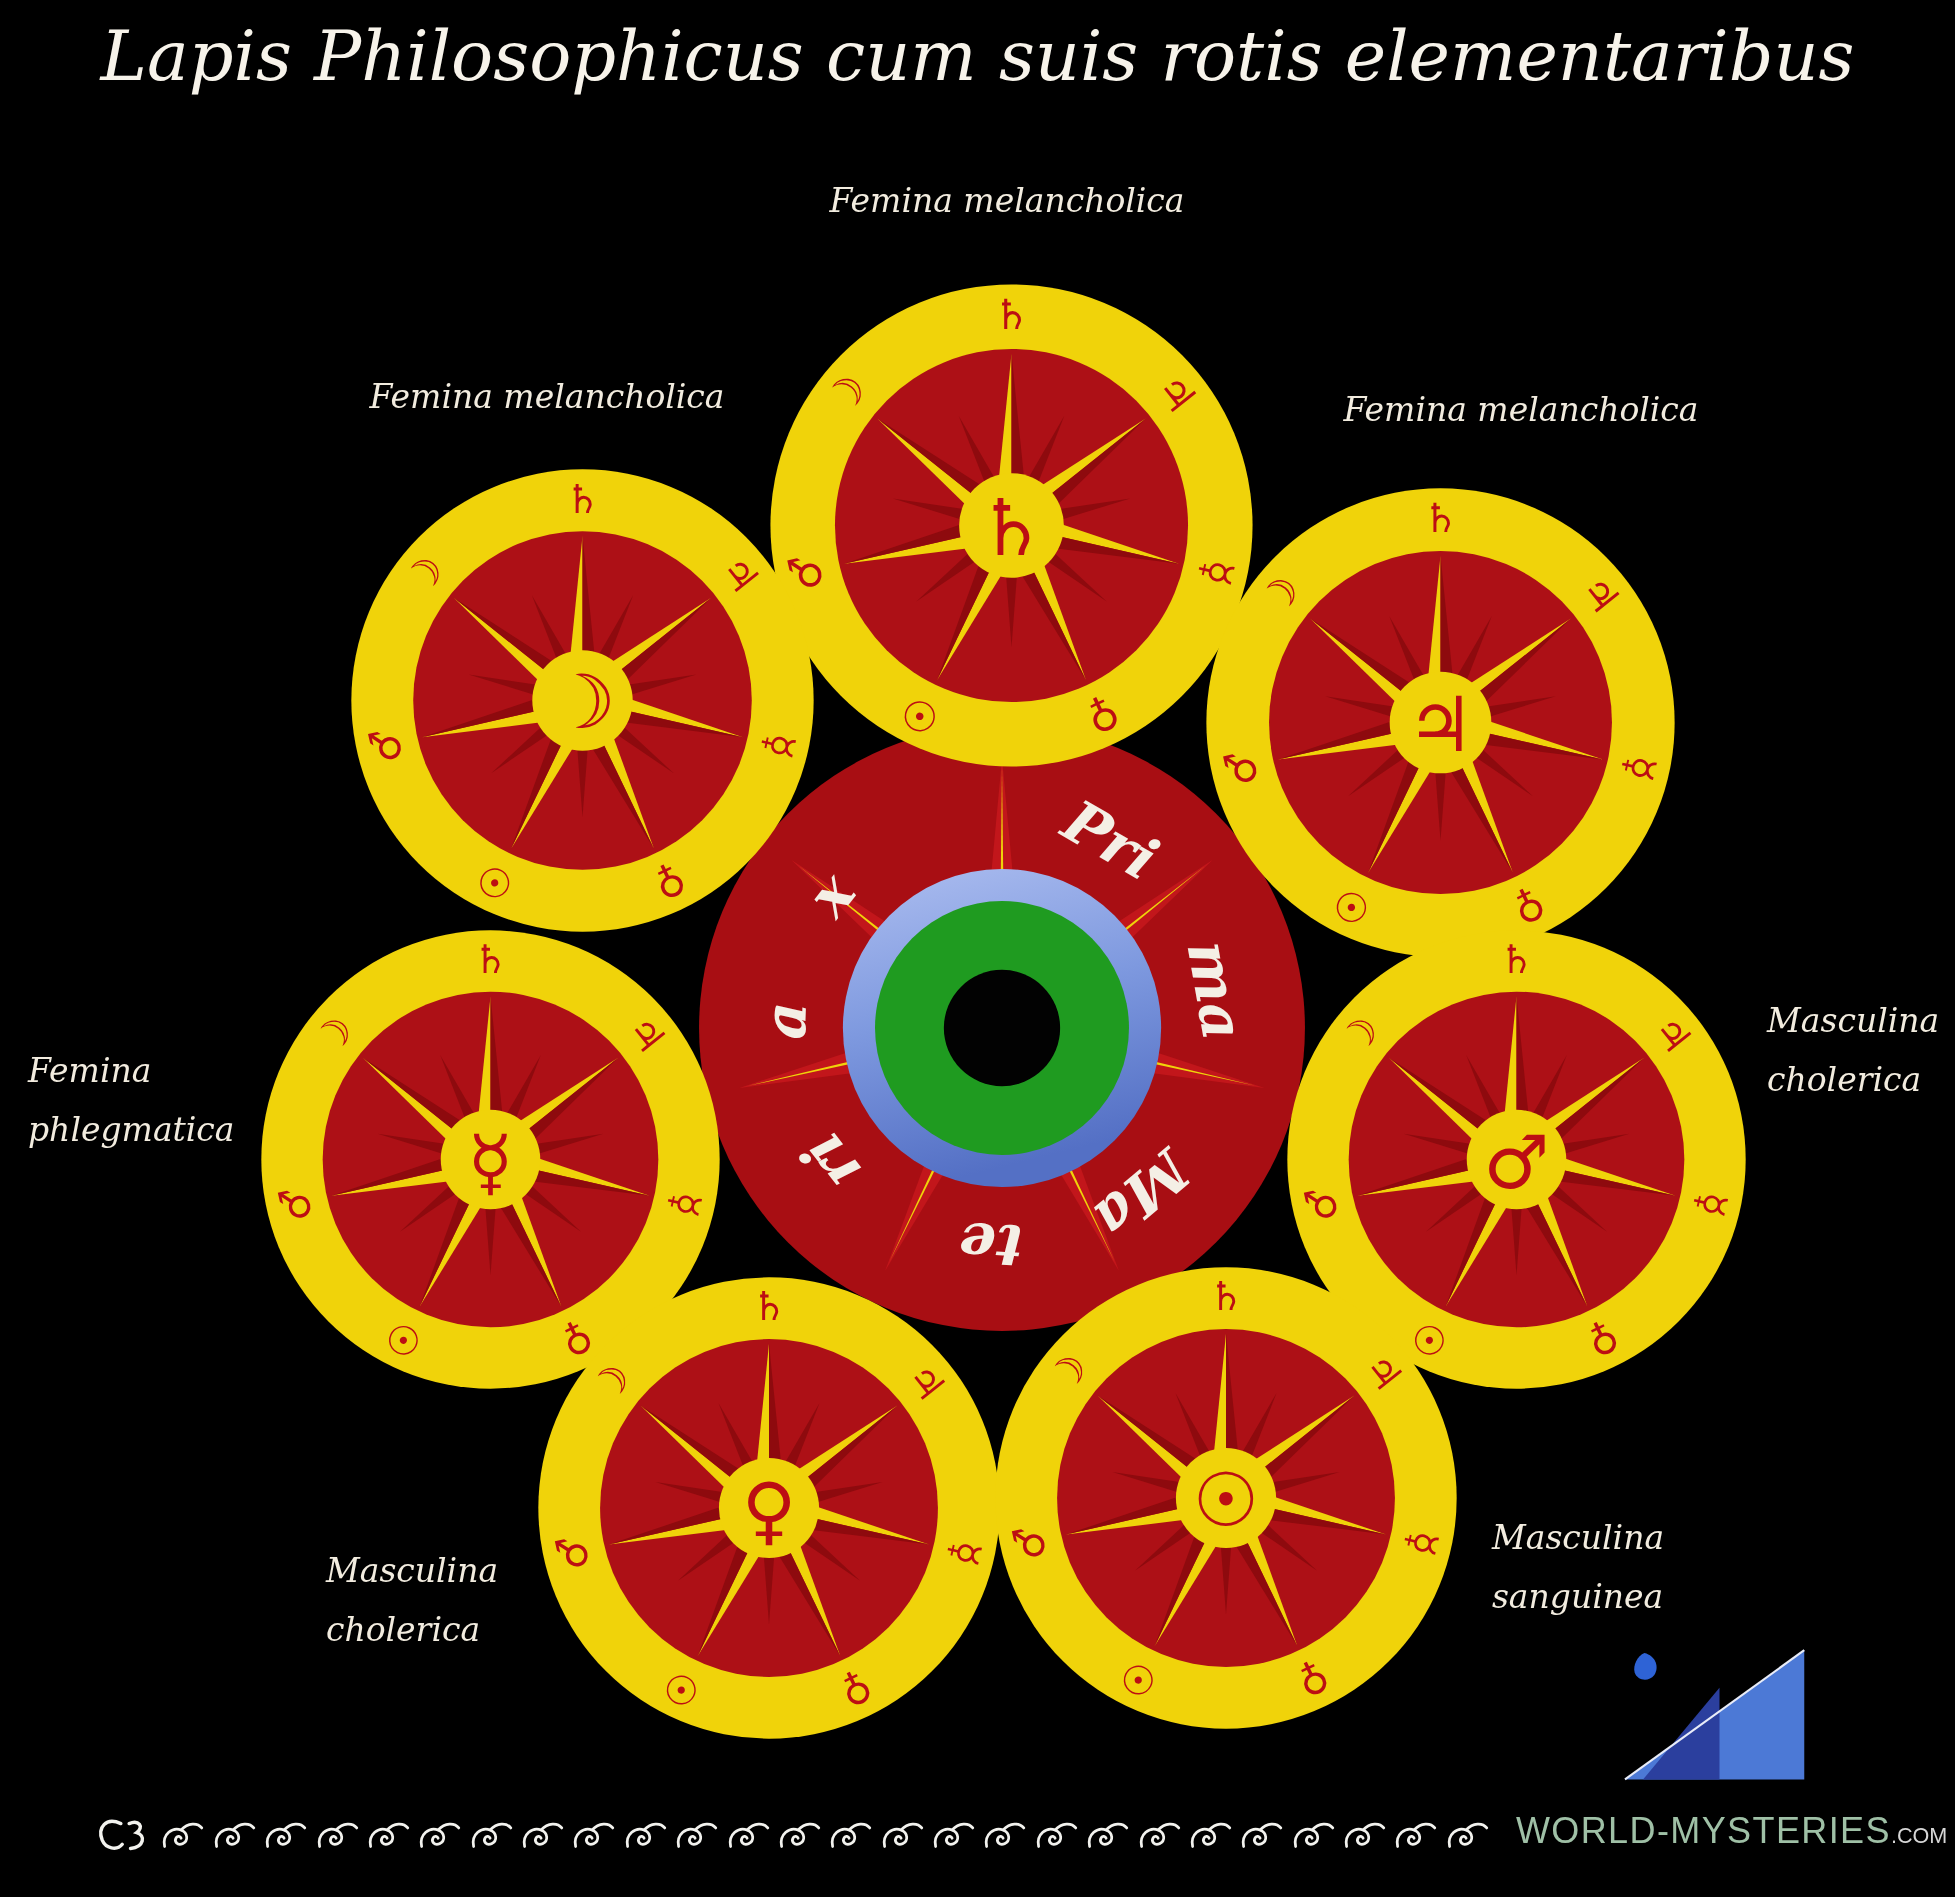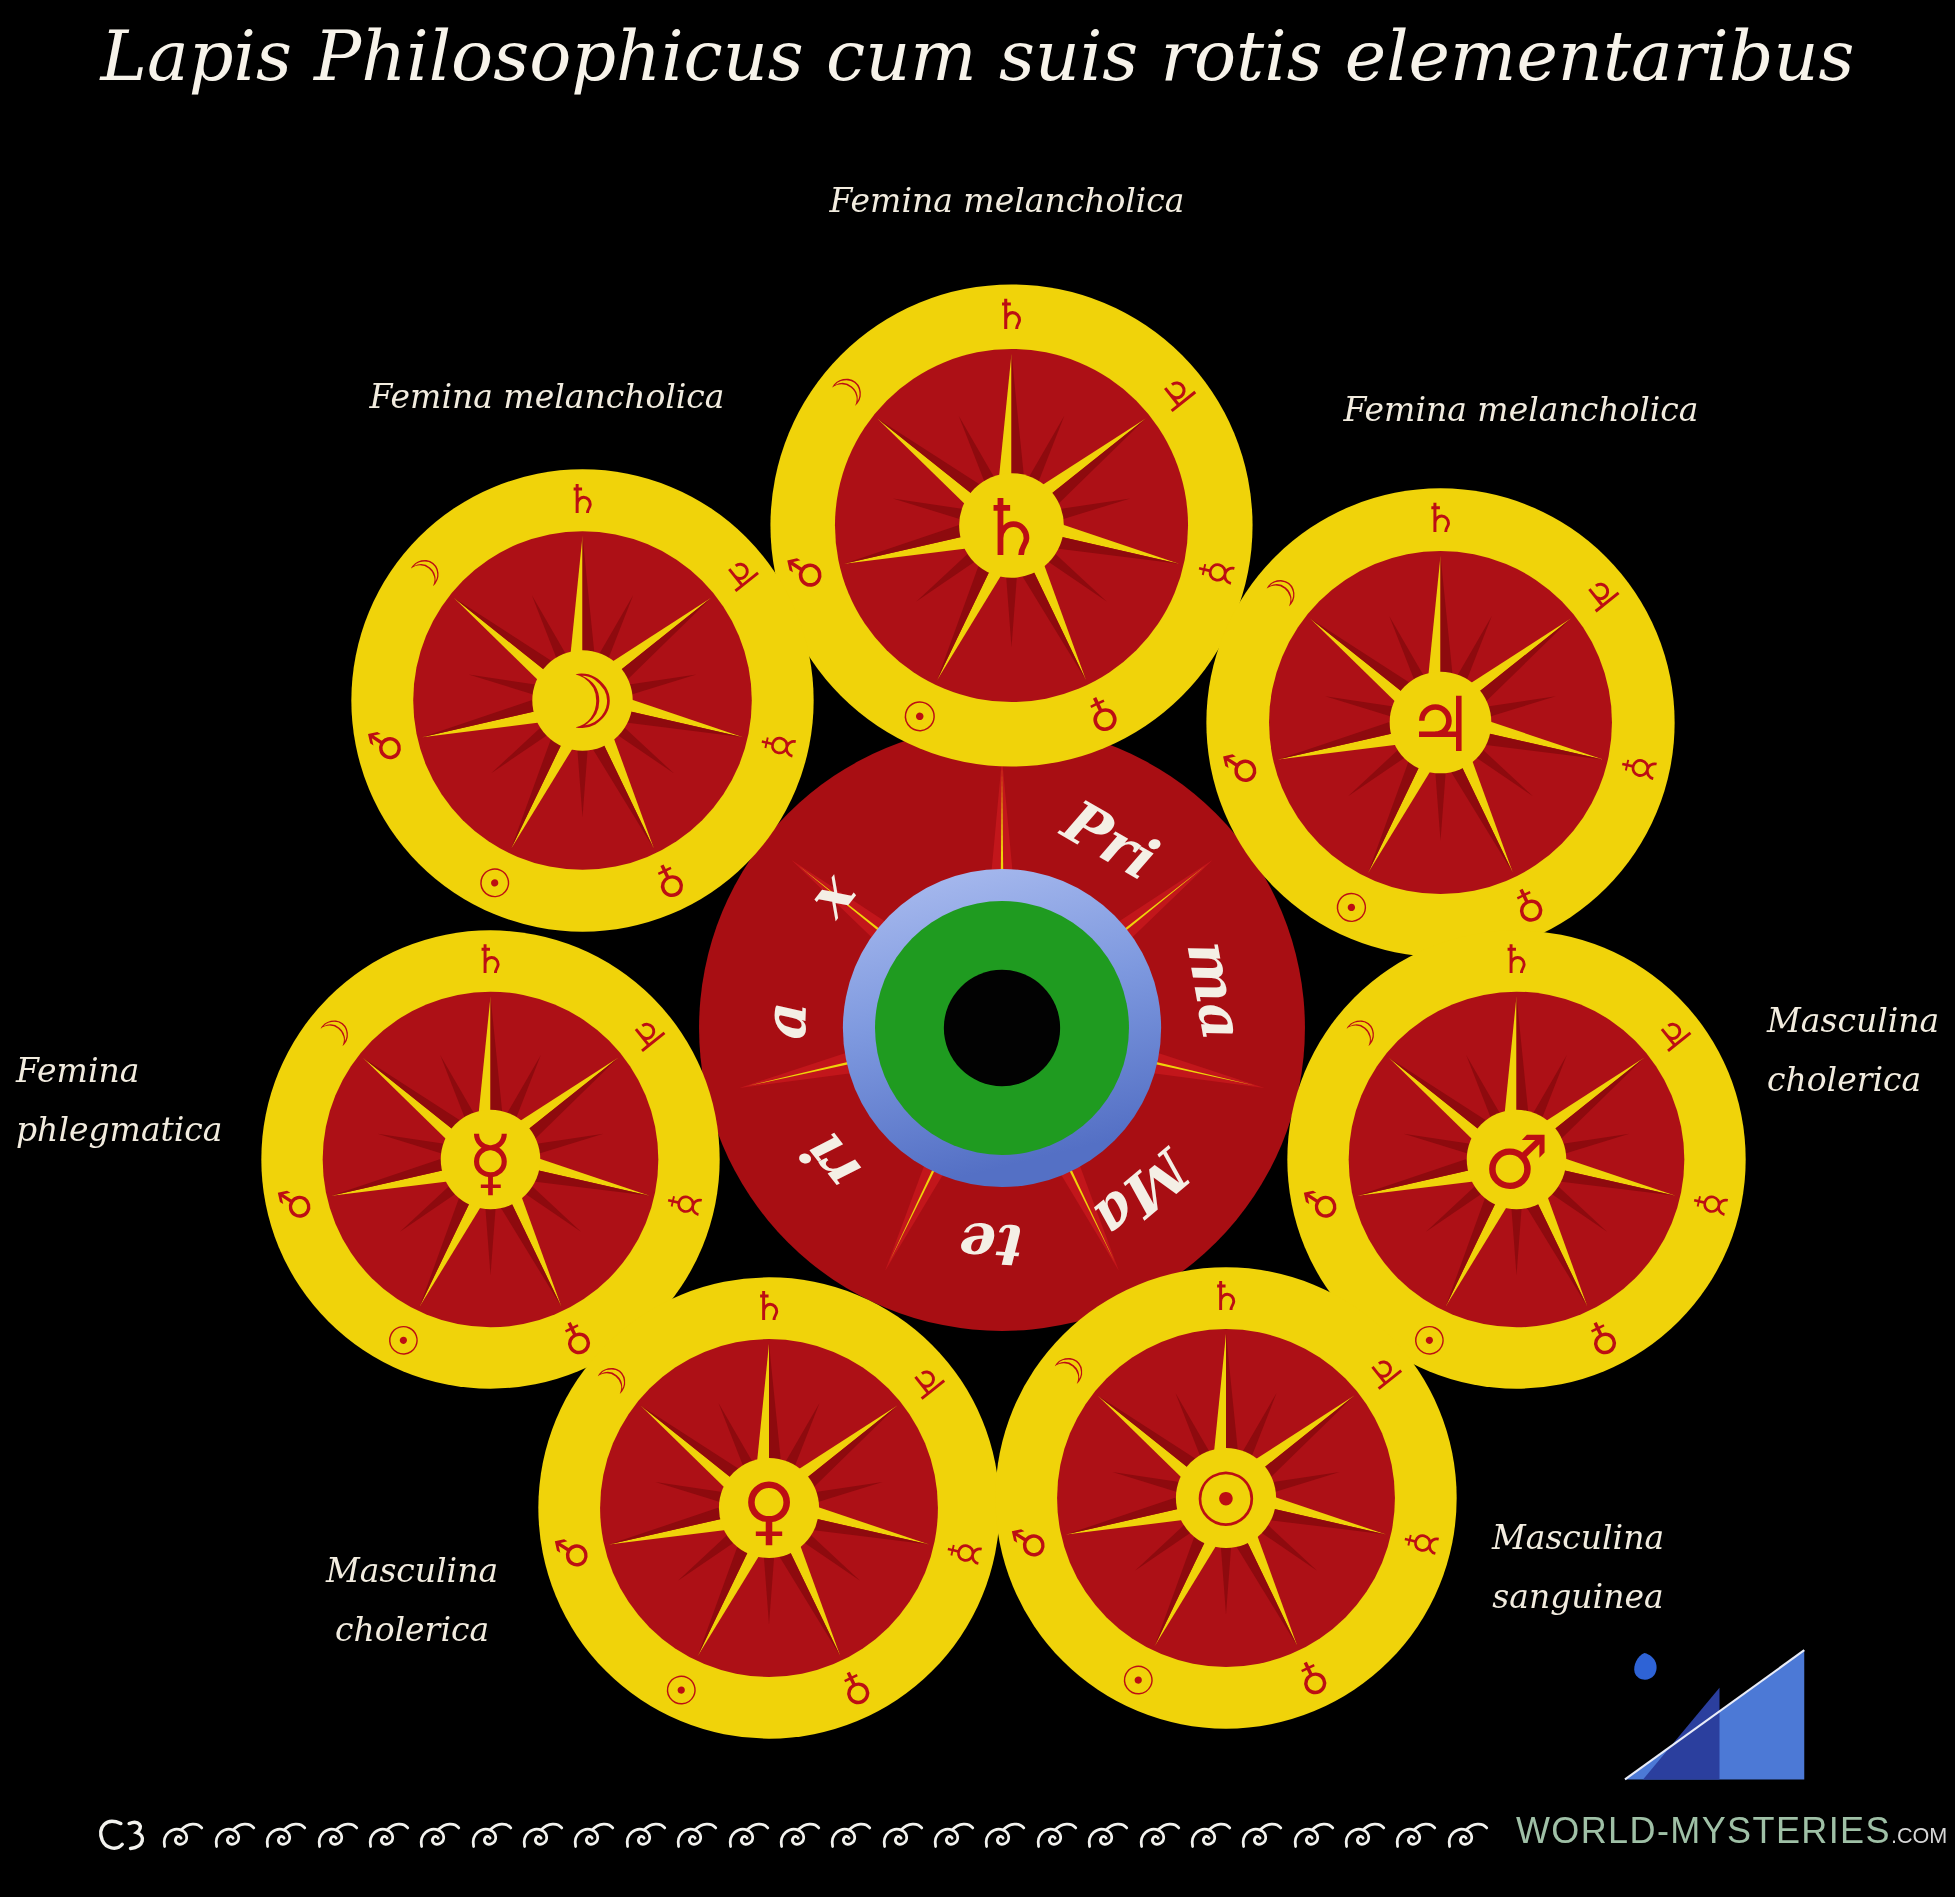--- a/index.html
+++ b/index.html
@@ -5,21 +5,21 @@
   html,body{margin:0;padding:0;background:#000;}
   #stage{position:relative;width:1955px;height:1898px;background:#000;overflow:hidden;font-family:"DejaVu Serif",serif;}
   .page-title{
     position:absolute;top:15.3px;left:0;width:100%;text-align:center;
     font-style:italic;font-size:70px;color:#F7F3EA;white-space:nowrap;
   }
   .temper-label{
     position:absolute;font-style:italic;font-size:33px;color:#F2ECDF;
     line-height:1.8;white-space:nowrap;
   }
-  .temper-label.centered{transform:translateX(-50%);text-align:center;}
+  .temper-label.centered{transform:translateX(-50%);}
   .copyright{
     position:absolute;top:1726px;left:0;width:100%;text-align:center;
     font-family:"Liberation Sans",sans-serif;font-weight:bold;
     font-size:28px;color:#C3191E;
   }
   #ornaments{
     position:absolute;left:96px;top:1814px;width:1394px;height:43px;
     display:flex;align-items:center;justify-content:space-between;
   }
   #logo-sail{position:absolute;left:1615px;top:1646px;}
@@ -317,21 +317,21 @@
       <div class="temper-label centered" style="left: 547px; top: 367px;">
         <div>Femina melancholica</div>
       </div>
       <div class="temper-label centered" style="left: 1521px; top: 380px;">
         <div>Femina melancholica</div>
       </div>
       <div class="temper-label" style="left: 1767px; top: 991px;">
         <div>Masculina</div>
         <div>cholerica</div>
       </div>
-      <div class="temper-label" style="left: 16px; top: 1041px;">
+      <div class="temper-label" style="left: 28px; top: 1041px;">
         <div>Femina</div>
         <div>phlegmatica</div>
       </div>
       <div class="temper-label centered" style="left: 412px; top: 1541px;">
         <div>Masculina</div>
         <div>cholerica</div>
       </div>
       <div class="temper-label centered" style="left: 1578px; top: 1508px;">
         <div>Masculina</div>
         <div>sanguinea</div>

